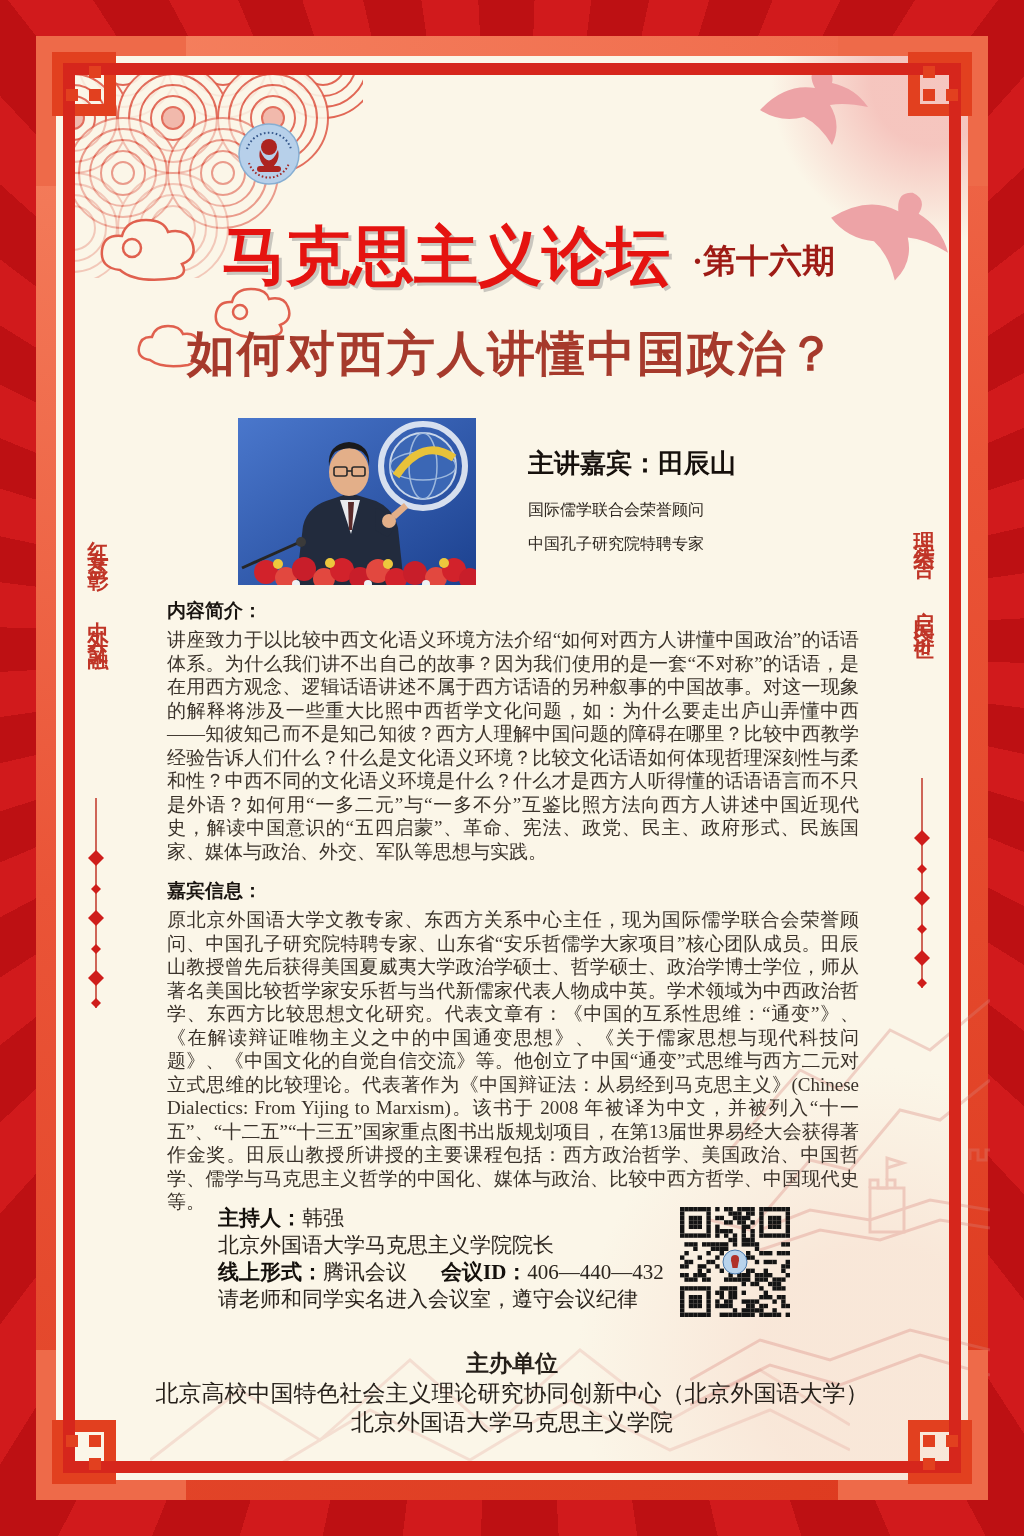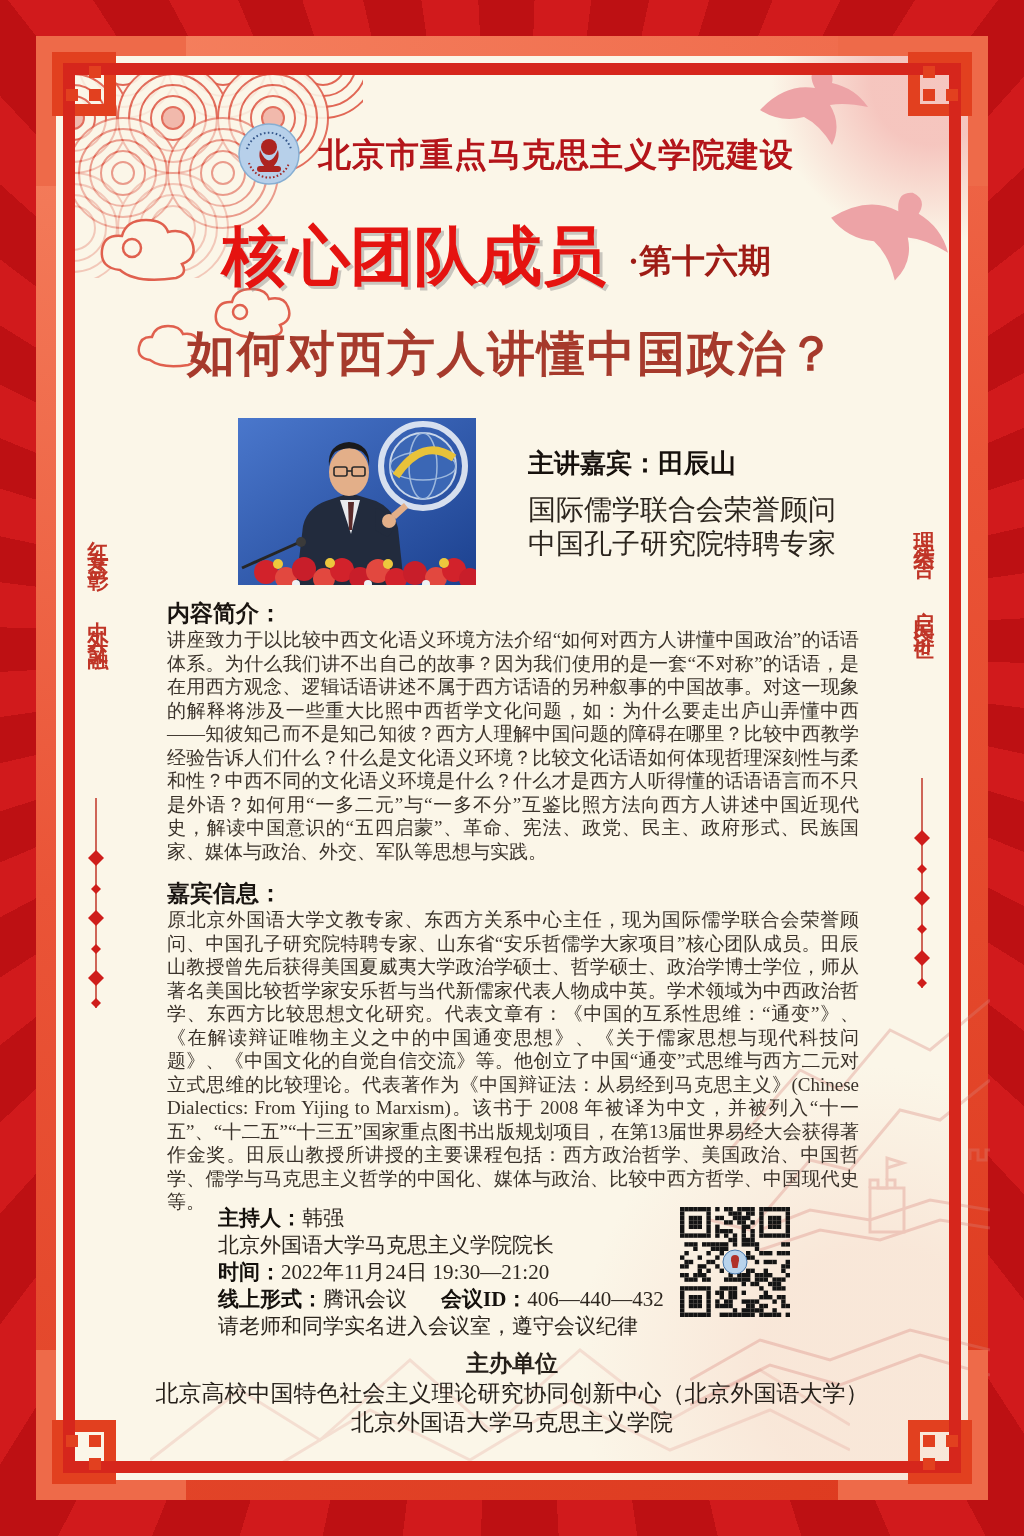--- a/index.html
+++ b/index.html
@@ -29,23 +29,23 @@
   .title-row{left:222px;top:222px;display:flex;align-items:flex-end;white-space:nowrap;}
   .title-main{font-size:64px;font-weight:bold;color:#e51310;line-height:1.1;
     text-shadow:3px 3px 0 rgba(140,140,140,.45);}
   .title-issue{font-size:33px;font-weight:bold;color:#9e1b15;margin-left:22px;padding-bottom:8px;}
   .subtitle{left:76px;right:76px;top:322px;text-align:center;font-size:48px;font-weight:bold;
     color:#a63a2c;letter-spacing:2px;white-space:nowrap;}
   
   .photo{left:238px;top:418px;width:238px;height:167px;overflow:hidden;}
   .speaker{left:528px;top:446px;color:#2c251e;}
   .speaker .name{font-size:26px;font-weight:bold;color:#16100c;margin-bottom:12px;}
-  .speaker .stitle{font-size:28px;line-height:34px;}
+  .speaker .stitle{font-size:16px;line-height:34px;}
   
-  .sec-h{font-size:23px;font-weight:bold;color:#191410;}
+  .sec-h{font-size:19px;font-weight:bold;color:#191410;}
   .intro-h{left:167px;top:598px;}
   .intro-b{left:167px;top:628px;width:692px;}
   .guest-h{left:167px;top:878px;}
   .guest-b{left:167px;top:908px;width:692px;}
   .body-text{font-size:19px;line-height:23.5px;color:#3b332b;text-align:justify;}
   
   .host{left:218px;top:1205px;font-size:21px;line-height:27px;color:#2c251e;white-space:nowrap;}
   .host .b{font-weight:bold;color:#14100c;margin-top:24px;}
   .host .gap{display:inline-block;width:34px;}
   .qr{left:680px;top:1207px;width:110px;height:110px;}
@@ -260,24 +260,23 @@
       <circle cx="31" cy="31" r="30" fill="#b7d0ea" stroke="#86aed2" stroke-width="1.5"></circle>
       <path d="M9 26 A23 23 0 0 1 53 26" fill="none" stroke="#35568a" stroke-width="2" stroke-dasharray="1.6 2.4"></path>
       <path d="M11 40 A21 21 0 0 0 51 40" fill="none" stroke="#a02a28" stroke-width="2" stroke-dasharray="1.6 2.2"></path>
       <g fill="#ad2420">
         <circle cx="31" cy="24" r="8"></circle>
         <path d="M22 27 Q31 48 40 27 Q43 39 31 47 Q19 39 22 27 Z"></path>
         <rect x="19" y="43" width="24" height="6" rx="3"></rect>
       </g>
     </svg>
 
-    <div class="banner">北京市重点马克思主义学院建设</div>
 
     <div class="title-row">
-      <span class="title-main">核心团队成员</span>
+      <span class="title-main">马克思主义论坛</span>
       <span class="title-issue">·第十六期</span>
     </div>
 
     <div class="subtitle">如何对西方人讲懂中国政治？</div>
 
     <svg class="photo" viewBox="0 0 238 167">
       <defs>
         <linearGradient id="pbg" x1="0" y1="0" x2="1" y2="1">
           <stop offset="0" stop-color="#4a77cc"></stop>
             <stop offset="1" stop-color="#1c418f"></stop>
@@ -339,23 +338,20 @@
     <div class="body-text intro-b">讲座致力于以比较中西文化语义环境方法介绍“如何对西方人讲懂中国政治”的话语体系。为什么我们讲不出自己的故事？因为我们使用的是一套“不对称”的话语，是在用西方观念、逻辑话语讲述不属于西方话语的另种叙事的中国故事。对这一现象的解释将涉及一些重大比照中西哲学文化问题，如：为什么要走出庐山弄懂中西——知彼知己而不是知己知彼？西方人理解中国问题的障碍在哪里？比较中西教学经验告诉人们什么？什么是文化语义环境？比较文化话语如何体现哲理深刻性与柔和性？中西不同的文化语义环境是什么？什么才是西方人听得懂的话语语言而不只是外语？如何用“一多二元”与“一多不分”互鉴比照方法向西方人讲述中国近现代史，解读中国意识的“五四启蒙”、革命、宪法、政党、民主、政府形式、民族国家、媒体与政治、外交、军队等思想与实践。</div>
 
     <div class="sec-h guest-h">嘉宾信息：</div>
     <div class="body-text guest-b">原北京外国语大学文教专家、东西方关系中心主任，现为国际儒学联合会荣誉顾问、中国孔子研究院特聘专家、山东省“安乐哲儒学大家项目”核心团队成员。田辰山教授曾先后获得美国夏威夷大学政治学硕士、哲学硕士、政治学博士学位，师从著名美国比较哲学家安乐哲与当代新儒家代表人物成中英。学术领域为中西政治哲学、东西方比较思想文化研究。代表文章有：《中国的互系性思维：“通变”》、《在解读辩证唯物主义之中的中国通变思想》、《关于儒家思想与现代科技问题》、《中国文化的自觉自信交流》等。他创立了中国“通变”式思维与西方二元对立式思维的比较理论。代表著作为《中国辩证法：从易经到马克思主义》(Chinese Dialectics: From Yijing to Marxism)。该书于 2008 年被译为中文，并被列入“十一五”、“十二五”“十三五”国家重点图书出版规划项目，在第13届世界易经大会获得著作金奖。田辰山教授所讲授的主要课程包括：西方政治哲学、美国政治、中国哲学、儒学与马克思主义哲学的中国化、媒体与政治、比较中西方哲学、中国现代史等。</div>
 
     <div class="host">
       <div>
         <span class="b">主持人：</span><span>韩强</span>
       </div>
       <div>北京外国语大学马克思主义学院院长</div>
-      <div>
-        <span class="b">时间：</span><span>2022年11月24日 19:30—21:20</span>
-      </div>
       <div>
         <span class="b">线上形式：</span><span>腾讯会议</span><span class="gap"></span><span class="b">会议ID：</span><span>406—440—432</span>
       </div>
       <div>请老师和同学实名进入会议室，遵守会议纪律</div>
     </div>
 
     <svg class="qr" id="qr-svg" viewBox="0 0 110 110">
         <rect x="0.00" y="0.00" width="4.40" height="4.40" fill="#141414"></rect>
         <rect x="4.40" y="0.00" width="4.40" height="4.40" fill="#141414"></rect>
         <rect x="8.80" y="0.00" width="4.40" height="4.40" fill="#141414"></rect>

